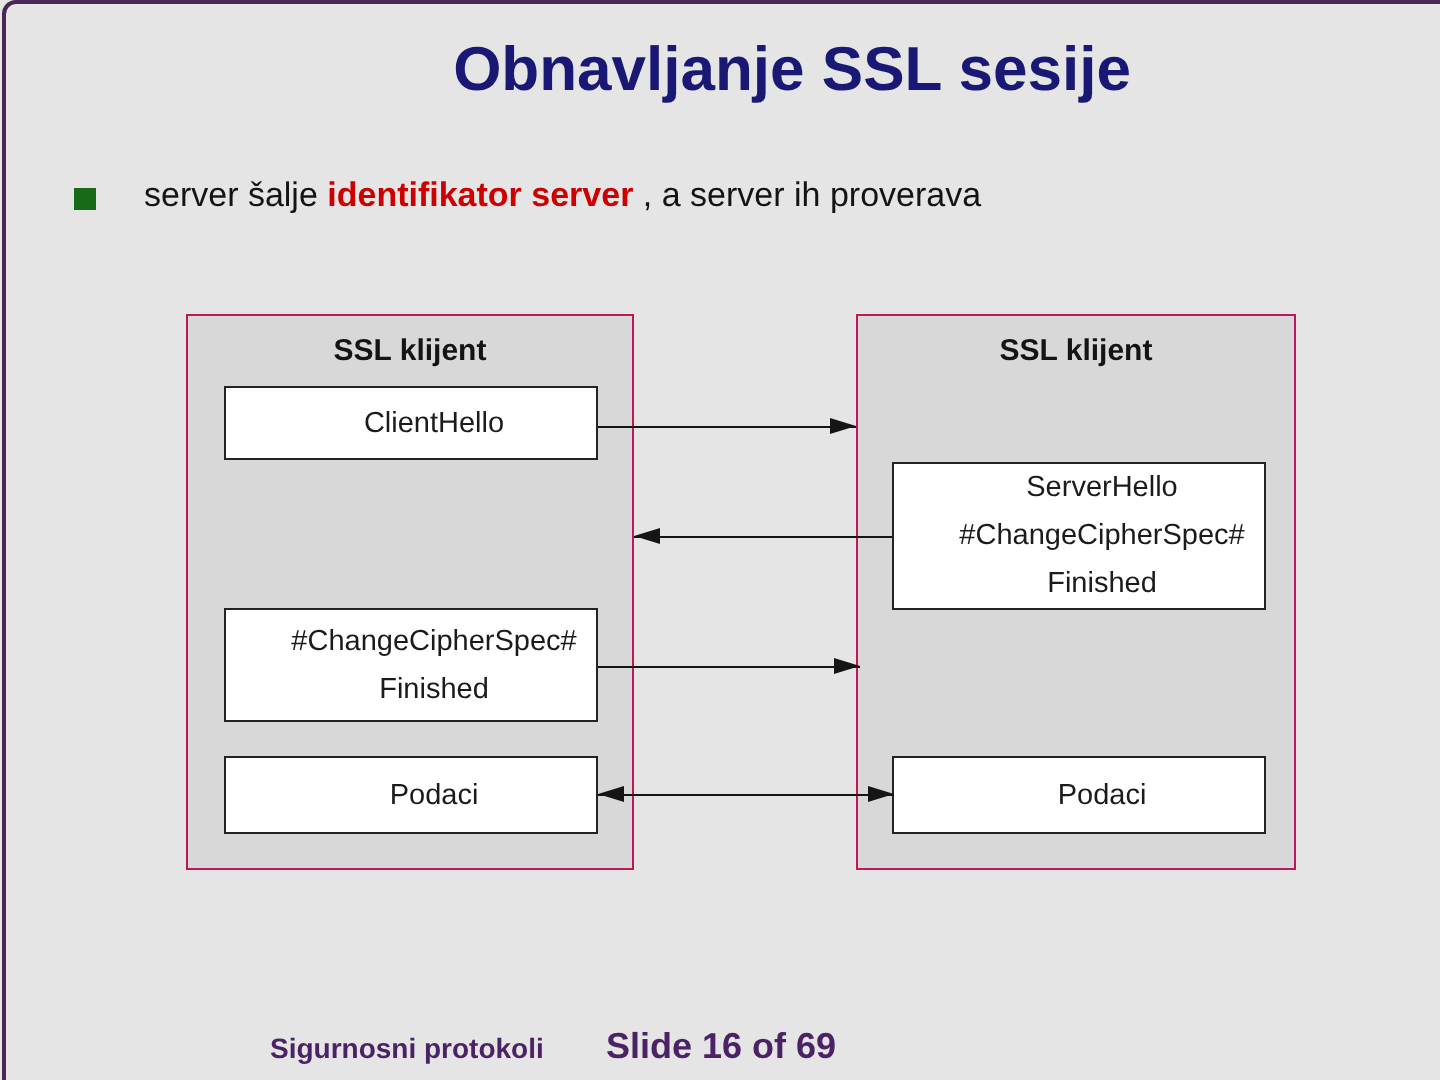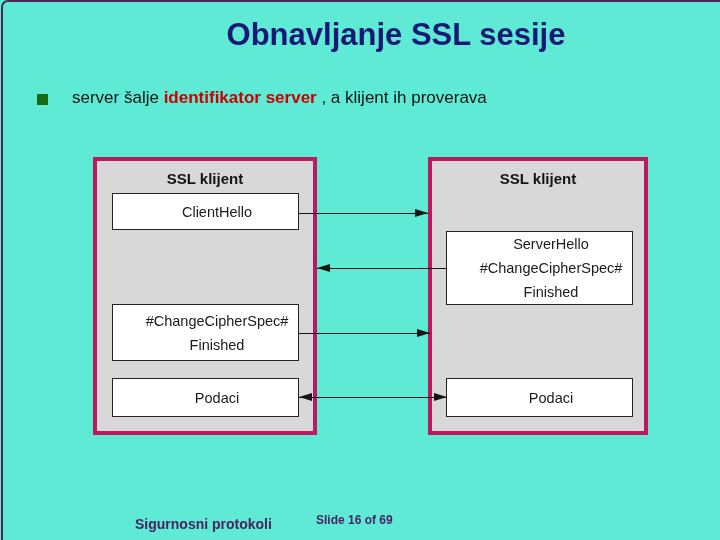--- a/index.html
+++ b/index.html
@@ -5,21 +5,21 @@
   html, body {
     margin: 0;
     padding: 0;
     background: #ffffff;
     font-family: "Liberation Sans", sans-serif;
   }
   .slide {
     position: relative;
     width: 720px;
     height: 540px;
-    background: #5eead4;
+    background: #e5e5e5;
     overflow: hidden;
   }
   
   .frame {
     position: absolute;
     left: 1px; top: 0;
     width: 718px; height: 539px;
     border-top: 2px solid #4a2656;
     border-left: 2px solid #4a2656;
     border-top-left-radius: 7px;
@@ -51,21 +51,21 @@
     width: 11px; height: 11px;
     background: #176b17;
   }
   .bullet-text { position: absolute; left: 35px; top: 0; white-space: nowrap; }
   .bullet-text .hl { color: #cc0000; font-weight: bold; }
 
   
   .gray-box {
     position: absolute;
     background: #d8d8d8;
-    border: 4px solid #be185d;
+    border: 1px solid #be185d;
     box-sizing: border-box;
   }
   .g-client { left: 93px;  top: 157px; width: 224px; height: 278px; }
   .g-server { left: 428px; top: 157px; width: 220px; height: 278px; }
   .gray-label {
     margin-top: 9px;
     text-align: center;
     font-size: 15px;
     font-weight: 600;
     color: #141414;
@@ -111,34 +111,34 @@
   .head.left  { left: 0;   border-right: 13px solid #151515; }
 
   .footer-left, .footer-right {
     position: absolute;
     font-weight: bold;
     color: #4b2264;
     white-space: nowrap;
     text-align: right;
   }
   .footer-left  { left: 135px; top: 516px; font-size: 14px; }
-  .footer-right { left: 316px; top: 513px; font-size: 12px; }
+  .footer-right { left: 303px; top: 513px; font-size: 18px; }
 </style>
 </head>
 <body>
 
 <div class="slide">
 
   <div class="frame"></div>
 
   <h1 class="title">Obnavljanje SSL sesije</h1>
 
   <div class="bullet-row">
     <span class="bullet-square"></span>
-    <span class="bullet-text"><span>server šalje </span><span class="hl">identifikator server</span><span> , a klijent ih proverava</span></span>
+    <span class="bullet-text"><span>server šalje </span><span class="hl">identifikator server</span><span> , a server ih proverava</span></span>
   </div>
 
   <div class="gray-box g-client">
     <div class="gray-label">SSL klijent</div>
   </div>
 
   <div class="gray-box g-server">
     <div class="gray-label">SSL klijent</div>
   </div>
 

